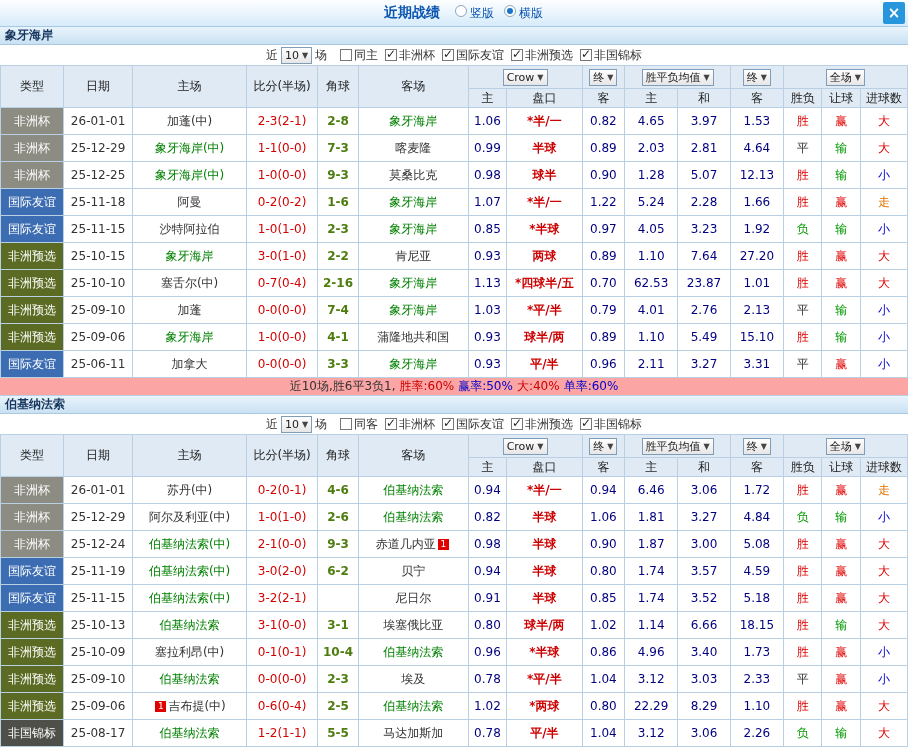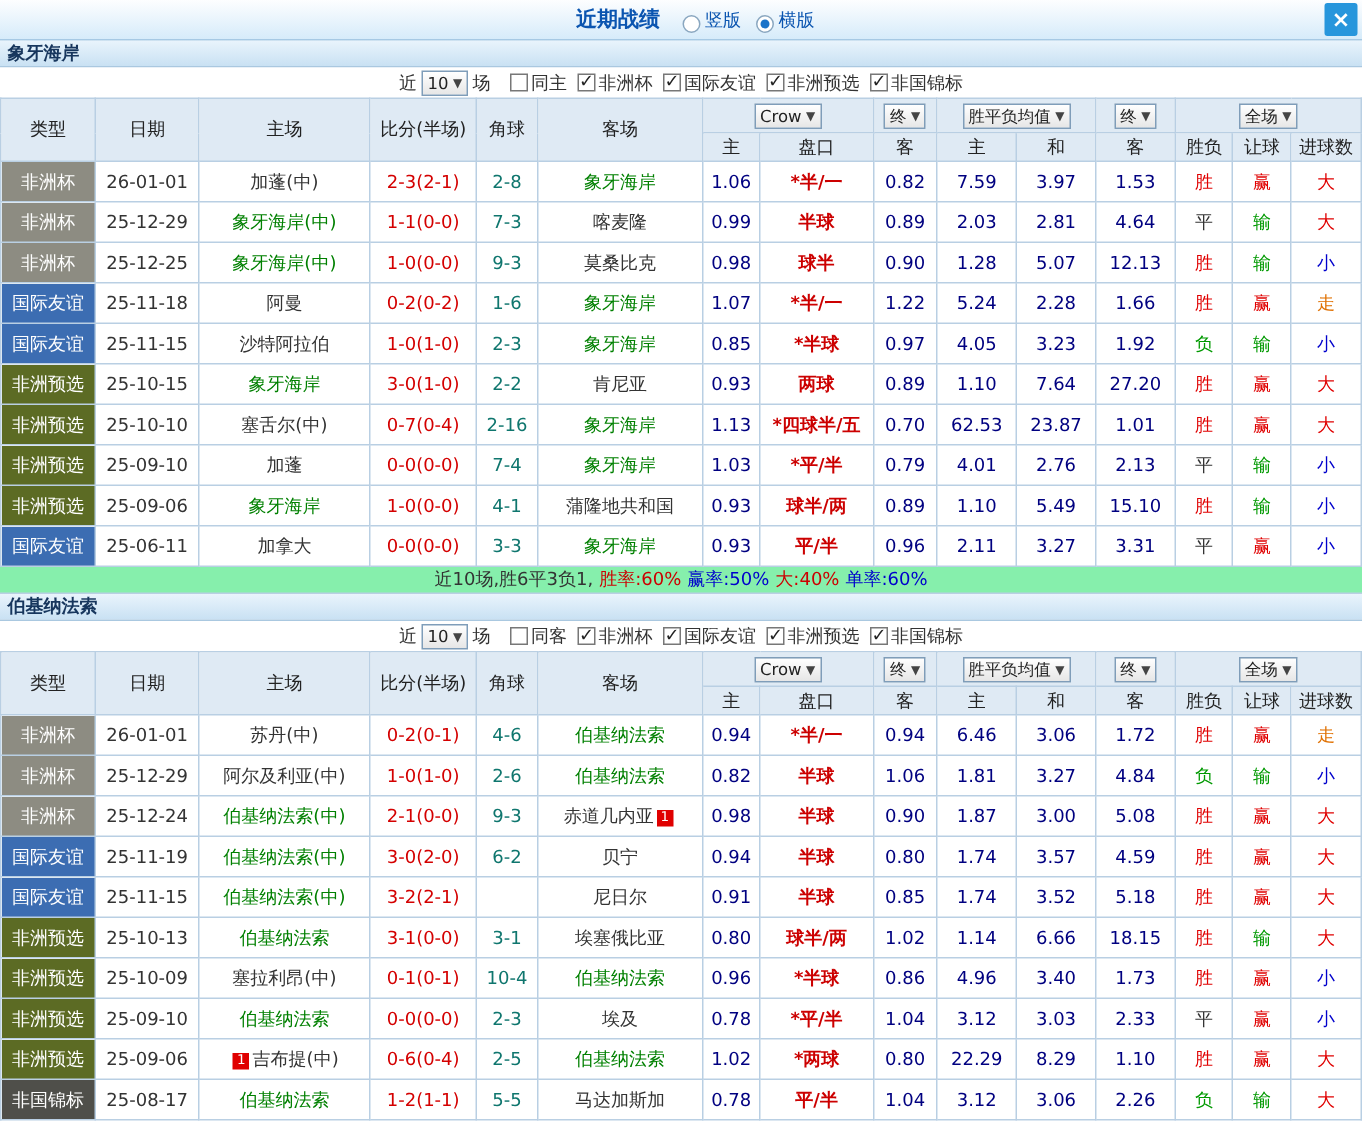--- a/index.html
+++ b/index.html
@@ -8,21 +8,21 @@
     font-family:"DejaVu Sans","Liberation Sans",sans-serif;
     font-size:12px; color:#333; background:#fff;
   }
   
   .titlebar{
     height:27px; background:linear-gradient(#fdfeff,#d6ebfa);
     border-bottom:1px solid #a6c9e4;
     display:flex; align-items:center; justify-content:center; position:relative;padding-left:24px;
   }
   .titlebar .title{ color:#0b55b0; font-weight:bold; font-size:14px; margin-right:10px;}
-  .radio{ display:inline-flex; align-items:flex-end; margin:0 5px; color:#0b55b0; cursor:pointer; font-size:12px;}
+  .radio{ display:inline-flex; align-items:flex-start; margin:0 5px; color:#0b55b0; cursor:pointer; font-size:12px;}
   .radio .dot{ width:12px;height:12px;border:1px solid #8aa7c0;border-radius:50%;background:#fff;margin-right:3px;position:relative;}
   .radio.selected .dot::after{ content:""; position:absolute; left:2px; top:2px; width:6px; height:6px; border-radius:50%; background:#1a73c9;}
   .close-btn{
     position:absolute; right:3px; top:2px; width:22px; height:22px;
     background:#2796dc; color:#fff; display:flex; align-items:center; justify-content:center;
     font-size:15px; font-weight:bold; cursor:pointer; border-radius:2px;
   }
   
   .team-bar{
     height:18px; background:linear-gradient(#e9f4fc,#c9e1f3); border-bottom:1px solid #aac8e0;
@@ -60,37 +60,37 @@
   tbody td{ height:27px; background:#fff; }
   .type-cell{ color:#fff; font-size:12px; }
   .t-cup{ background:#8d8c82; }
   .t-friendly{ background:#3c6db2; }
   .t-qual{ background:#5c6b24; }
   .t-champ{ background:#4f4f4a; }
   .date-cell{ color:#333; }
   .team{ color:#333; }
   .team.focal{ color:#008000; }
   .score-cell{ color:#d40000; }
-  .corner-cell{ color:#0f766e; }
+  .corner-cell{ color:#4d7c0f;font-weight:bold; }
   .odds-cell{ color:#000080; }
   .line-cell{ color:#cc0000;font-weight:bold; }
   .rv-win{ color:#e00000; }
   .rv-loss{ color:#009900; }
   .rv-draw{ color:#333333; }
   .rv-big{ color:#e00000; }
   .rv-small{ color:#0000cc; }
   .rv-push{ color:#e07000; }
   .badge{
     display:inline-block; background:#e00000; color:#fff; font-size:9px;
     width:11px; height:11px; line-height:11px; text-align:center;
     margin:0 2px; vertical-align:1px;
   }
   .summary{
     height:18px; display:flex; align-items:center; justify-content:center;
-    background:#86efac; border-bottom:1px solid #b9cfe3; font-size:12px;
+    background:#fca5a5; border-bottom:1px solid #b9cfe3; font-size:12px;
   }
   .sum-dark{ color:#333; }
   .sum-red{ color:#cc0000; }
   .sum-blue{ color:#0000cc; }
   .summary span{ margin:0 2px; }
 </style>
 </head>
 <body>
 
 <div class="titlebar">
@@ -204,21 +204,21 @@
         <tr>
           <td class="type-cell t-cup">非洲杯</td>
           <td class="date-cell">26-01-01</td>
           <td class="team">加蓬(中)</td>
           <td class="score-cell">2-3(2-1)</td>
           <td class="corner-cell">2-8</td>
           <td class="team focal">象牙海岸</td>
           <td class="odds-cell">1.06</td>
           <td class="line-cell">*半/一</td>
           <td class="odds-cell">0.82</td>
-          <td class="odds-cell">7.59</td>
+          <td class="odds-cell">4.65</td>
           <td class="odds-cell">3.97</td>
           <td class="odds-cell">1.53</td>
           <td class="rv-win">胜</td>
           <td class="rv-win">赢</td>
           <td class="rv-big">大</td>
         </tr>
         <tr>
           <td class="type-cell t-cup">非洲杯</td>
           <td class="date-cell">25-12-29</td>
           <td class="team focal">象牙海岸(中)</td>

